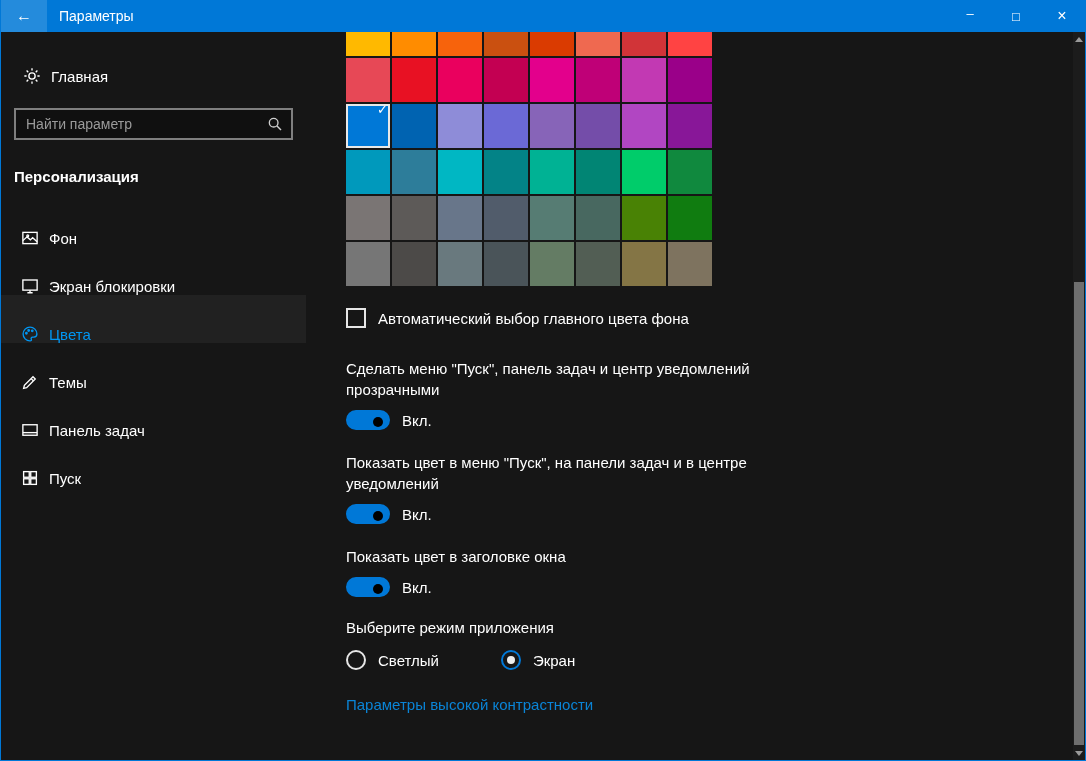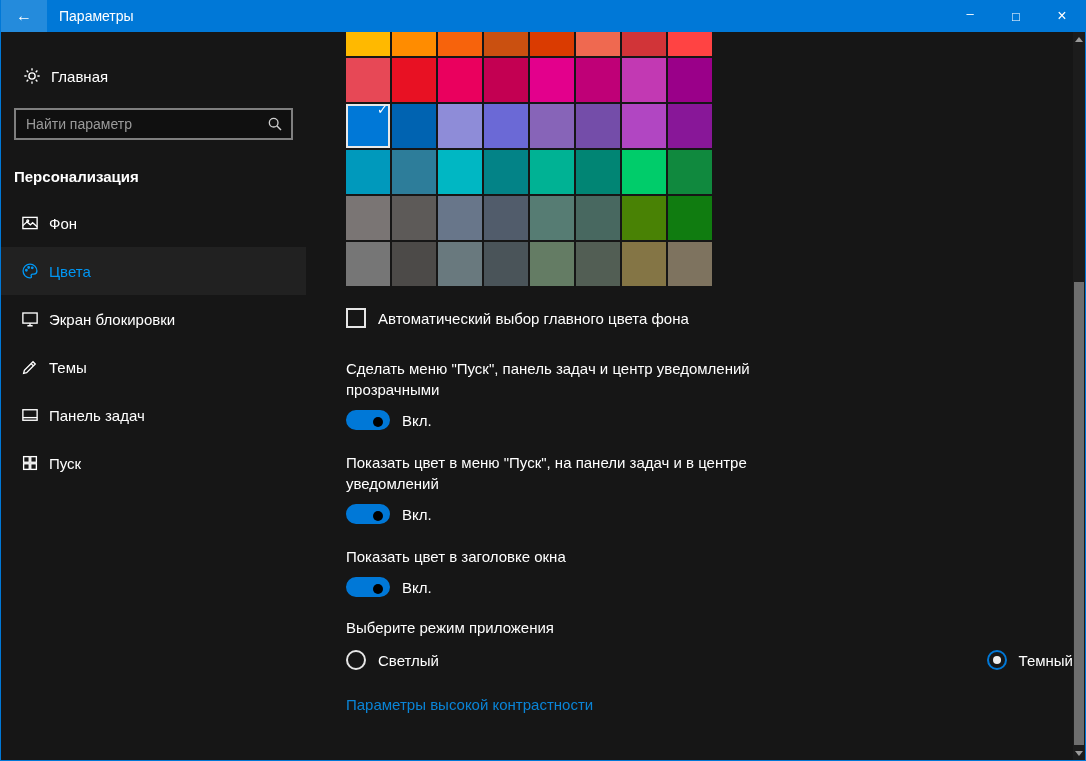--- a/index.html
+++ b/index.html
@@ -29,21 +29,21 @@
   .search-box { display:flex; align-items:center; margin:12px 13px 0 13px; height:32px;
                 border:2px solid #7f7f7f; background:#101010; padding:0 8px 0 10px; }
   .search-input { flex:1; background:transparent; border:none; outline:none; color:#cccccc; font-size:14px;
                   font-family:"Liberation Sans","DejaVu Sans",sans-serif; }
   .search-input::placeholder { color:#9a9a9a; opacity:1; }
   .search-box .icon { width:16px; height:16px; color:#cfcfcf; display:flex; }
 
   .section-label { margin:28px 0 14px 13px; font-size:15px; color:#ffffff;font-weight:bold; }
 
   .nav-list { }
-  .nav-item { display:flex; align-items:center; height:48px; padding-left:20px; color:#ffffff; cursor:default; }
+  .nav-item { display:flex; align-items:flex-end; height:48px; padding-left:20px; color:#ffffff; cursor:default; }
   .nav-item .icon { width:18px; height:18px; margin-right:10px; display:flex; color:inherit; }
   .nav-item.selected { color:#0096f3; background:rgba(255,255,255,0.05); }
   .nav-item.selected .nav-label { color:#0096f3; }
 
   
   .content { position:absolute; top:32px; left:305px; right:12px; bottom:0; padding-left:40px; color:#fff; overflow:hidden; }
 
   .color-grid { display:grid; grid-template-columns:repeat(8,44px); gap:2px; width:366px; }
   .swatch { height:44px; position:relative; }
   .swatch.clipped { height:24px; }
@@ -58,21 +58,21 @@
   .mt30 { margin-top:30px; } .mt22 { margin-top:22px; }
 
   .toggle-row { display:flex; align-items:center; margin-top:10px; }
   .toggle { width:44px; height:20px; border-radius:10px; background:#333; position:relative; border:2px solid #e6e6e6; }
   .toggle.on { background:#0078d7; border-color:#0078d7; }
   .toggle .knob { position:absolute; top:5px; left:5px; width:10px; height:10px; border-radius:50%; background:#e6e6e6; }
   .toggle.on .knob { left:auto; right:5px; background:#000000; }
   .toggle-state { margin-left:12px; font-size:15px; }
 
   .mode-title { margin-top:22px; font-size:15px; }
-  .radio-row { display:flex; align-items:center; margin-top:14px; gap:62px;justify-content:space-between; }
+  .radio-row { display:flex; align-items:center; margin-top:14px; gap:62px; }
   .radio-option { display:flex; align-items:center; }
   .radio { width:20px; height:20px; border-radius:50%; border:2px solid #e6e6e6; position:relative; flex:0 0 auto; }
   .radio-option.selected .radio { border-color:#0078d7; }
   .radio-option.selected .radio::after { content:""; position:absolute; left:50%; top:50%;
      transform:translate(-50%,-50%); width:8px; height:8px; border-radius:50%; background:#ededed; }
   .radio-label { margin-left:12px; font-size:15px; }
 
   .hc-link { margin-top:26px; font-size:15px; color:#0a84d6; width:fit-content; cursor:default; }
 
   
@@ -139,40 +139,40 @@
         <span class="icon">
           <svg viewBox="0 0 24 24" fill="none" stroke="currentColor" stroke-width="1.8">
               <rect x="2.5" y="4.5" width="19" height="15"></rect>
               <path d="M2.5 15.5l5.5-5 4.5 4 3-2.8 6 5.3"></path>
               <circle cx="9" cy="9" r="1.2"></circle>
             </svg>
         </span>
         <span class="nav-label">Фон</span>
       </div>
 
+      <div class="nav-item">
+        <span class="icon">
+          <svg viewBox="0 0 24 24" fill="none" stroke="currentColor" stroke-width="1.8">
+              <rect x="2.5" y="4" width="19" height="13.5"></rect>
+              <path d="M8.5 21h7M12 17.5V21"></path>
+            </svg>
+        </span>
+        <span class="nav-label">Экран блокировки</span>
+      </div>
+
       <div class="nav-item selected">
         <span class="icon">
           <svg viewBox="0 0 24 24" fill="none" stroke="currentColor" stroke-width="1.8">
               <path d="M12 2.8a9.2 9.2 0 1 0 0 18.4c1.7 0 2.3-1.1 1.7-2.2-.7-1.3.2-2.8 1.7-2.8h1.8a4.1 4.1 0 0 0 4-4.1c0-5.2-4.1-9.3-9.2-9.3z"></path>
               <circle cx="7.2" cy="11" r="1"></circle>
               <circle cx="10.2" cy="7.3" r="1"></circle>
               <circle cx="15" cy="7.8" r="1"></circle>
             </svg>
         </span>
         <span class="nav-label">Цвета</span>
-      </div>
-
-      <div class="nav-item">
-        <span class="icon">
-          <svg viewBox="0 0 24 24" fill="none" stroke="currentColor" stroke-width="1.8">
-              <rect x="2.5" y="4" width="19" height="13.5"></rect>
-              <path d="M8.5 21h7M12 17.5V21"></path>
-            </svg>
-        </span>
-        <span class="nav-label">Экран блокировки</span>
       </div>
 
       <div class="nav-item">
         <span class="icon">
           <svg viewBox="0 0 24 24" fill="none" stroke="currentColor" stroke-width="1.8">
               <path d="M3.5 20.5l1-4L16 5l3 3L7.5 19.5l-4 1z"></path>
               <path d="M13.5 7.5l3 3"></path>
             </svg>
         </span>
         <span class="nav-label">Темы</span>
@@ -288,21 +288,21 @@
     </div>
 
     <div class="mode-title">Выберите режим приложения</div>
     <div class="radio-row">
       <div class="radio-option">
         <span class="radio"></span>
         <span class="radio-label">Светлый</span>
       </div>
       <div class="radio-option selected">
         <span class="radio"></span>
-        <span class="radio-label">Темный</span>
+        <span class="radio-label">Экран</span>
       </div>
     </div>
 
     <div class="hc-link">Параметры высокой контрастности</div>
 
   </div>
 
   <div class="scrollbar">
     <div class="sb-arrow up">
         <div class="tri-up"></div>

